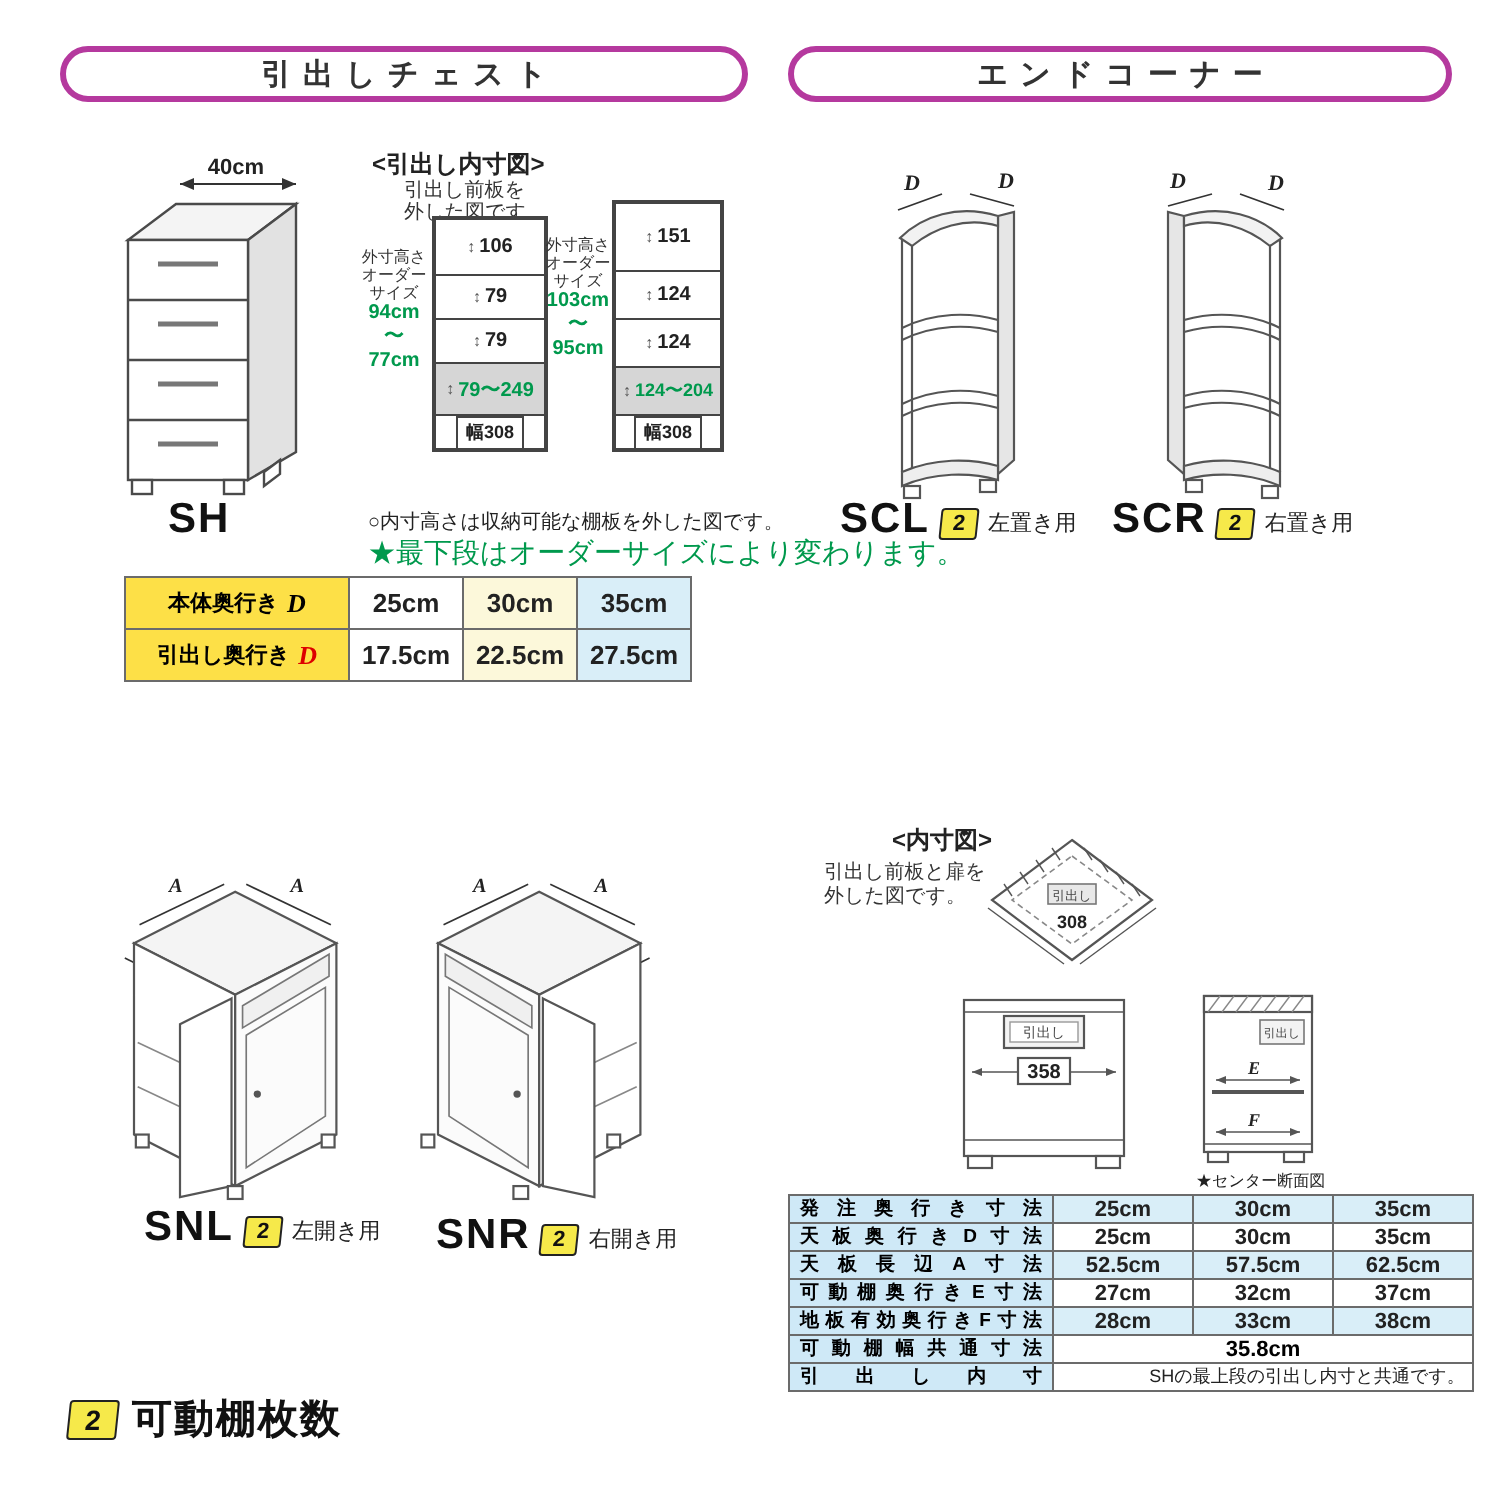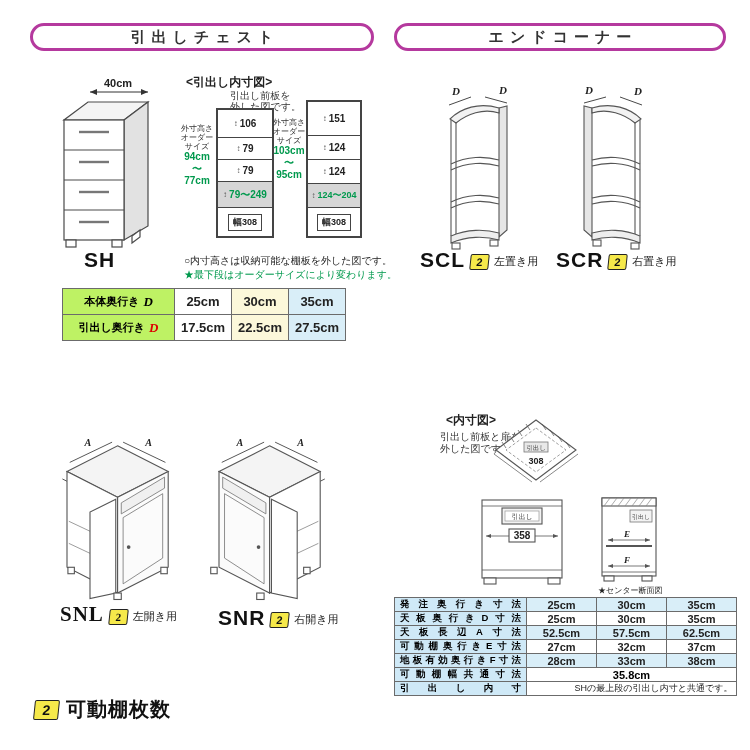--- a/index.html
+++ b/index.html
@@ -4,52 +4,52 @@
 <style>
   * { margin:0; padding:0; box-sizing:border-box; }
   html,body { background:#fff; }
   body { width:750px; height:750px; font-family:"Liberation Sans",sans-serif; position:relative; }
   .page { position:relative; width:750px; height:750px; background:#fff; overflow:hidden; }
   .abs { position:absolute; }
   .pill { position:absolute; border:3px solid #b5399e; border-radius:16px; background:#fff;
           display:flex; align-items:center; justify-content:center; font-weight:bold;
           font-size:15px; color:#333; letter-spacing:6px; padding-left:6px; }
   .sec-title { font-weight:bold; font-size:12px; color:#222; }
-  .smallnote { font-size:10px; color:#333; line-height:12px;margin-left:28px; }
+  .smallnote { font-size:10px; color:#333; line-height:12px; }
   .note1 { font-size:10px; color:#222; }
-  .note2 { font-size:10px; color:#00994d; }
+  .note2 { font-size:14px; color:#00994d; }
   .model { font-size:21px; font-weight:bold; color:#111; letter-spacing:1px; }
   .modelrow { position:absolute; display:flex; align-items:flex-end; gap:5px; }
   .modelrow .usage { font-size:11px; color:#222; padding-bottom:3px; }
   .badge { display:inline-flex; align-items:center; justify-content:center; background:#f6e94a;
            border:1.5px solid #222; width:19px; height:16px; font-size:11px; font-weight:bold;
            color:#111; transform:skewX(-6deg); border-radius:2px; margin-bottom:2px; }
   .legend { position:absolute; left:34px; top:696px; display:flex; align-items:center; gap:7px; }
   .legend .badge { width:25px; height:20px; font-size:14px; margin-bottom:0; }
   .legend .lab { font-size:20px; font-weight:bold; color:#111; letter-spacing:1px; }
 
   
   .minicab { position:absolute; border:2px solid #444; background:#fff; width:58px; }
   .minicab .cell { border-bottom:1px solid #444; display:flex; align-items:center;
                    justify-content:center; font-size:10px; font-weight:bold; color:#222; gap:2px; }
   .minicab .cell:last-child { border-bottom:none; }
   .minicab .gray { background:#d6d6d6; color:#00994d; }
-  .minicab .widthrow { height:28px; display:flex; align-items:center; justify-content:center; border-bottom:none; }
+  .minicab .widthrow { height:16px; display:flex; align-items:center; justify-content:center; border-bottom:none; }
   .minicab .wbox { border:1px solid #444; font-size:9px; font-weight:bold; color:#222;
                    padding:1px 4px; background:#fff; }
   .varrow { font-size:8px; color:#555; font-weight:normal; }
   .sidelabel { position:absolute; width:34px; text-align:center; font-size:8px; color:#333; line-height:9px; }
   .sidelabel .range { color:#00994d; font-weight:bold; font-size:10px; line-height:12px; }
 
   
   table { border-collapse:collapse; }
   td { border:1px solid #6b6b6b; text-align:center; }
   .t1 { position:absolute; left:62px; top:288px; }
   .t1 td { height:26px; }
-  .t1 .lblcell { width:112px; background:#bef264; font-size:11px; font-weight:bold; }
+  .t1 .lblcell { width:112px; background:#fde047; font-size:11px; font-weight:bold; }
   .t1 .v { width:57px; font-size:13px; font-weight:bold; color:#222; }
   .t1 .c1 { background:#ffffff; } .t1 .c2 { background:#fcf8da; } .t1 .c3 { background:#d9eef8; }
   .dimletter { font-family:"Liberation Serif",serif; font-style:italic; font-weight:bold; font-size:13px; }
   .dimred { color:#dd0000; }
   .lblflex { display:flex; align-items:center; justify-content:center; gap:4px; }
 
   .t2 { position:absolute; left:394px; top:597px; }
   .t2 td { height:13px; }
   .t2 .lblcell { width:132px; background:#cfe9f7; font-size:9.5px; font-weight:bold;
                  text-align:justify; text-align-last:justify; padding:0 5px;margin-top:48px; }
@@ -269,21 +269,21 @@
       <polygon points="86,108 129,82 129,152 86,180" fill="none" stroke="#777" stroke-width="0.9"></polygon>
       <circle cx="92" cy="140" r="2" fill="#555" stroke="none"></circle>
       <line x1="27" y1="112" x2="78" y2="136" stroke="#888" stroke-width="0.9"></line>
       <line x1="27" y1="136" x2="78" y2="160" stroke="#888" stroke-width="0.9"></line>
       <polygon points="78,88 50,102 50,196 78,190" fill="#ffffff"></polygon>
       <rect x="26" y="162" width="7" height="7" fill="#fff"></rect>
       <rect x="76" y="190" width="8" height="7" fill="#fff"></rect>
       <rect x="127" y="162" width="7" height="7" fill="#fff"></rect>
     </g>
   </svg>
-  <div class="modelrow" style="left:60px; top:602px;font-family:Liberation Serif, serif;">
+  <div class="modelrow" style="left:72px; top:602px;">
     <span class="model">SNL</span>
     <span class="badge">2</span>
     <span class="usage">左開き用</span>
   </div>
 
   <svg style="left:196px; top:418px;" width="138" height="190" viewBox="0 0 150 206">
     <text x="44" y="30" class="dim" font-size="11">A</text>
     <text x="110" y="30" class="dim" font-size="11">A</text>
     <text x="116" y="84" class="dim" font-size="10">D</text>
     <g stroke="#333" stroke-width="0.9">

